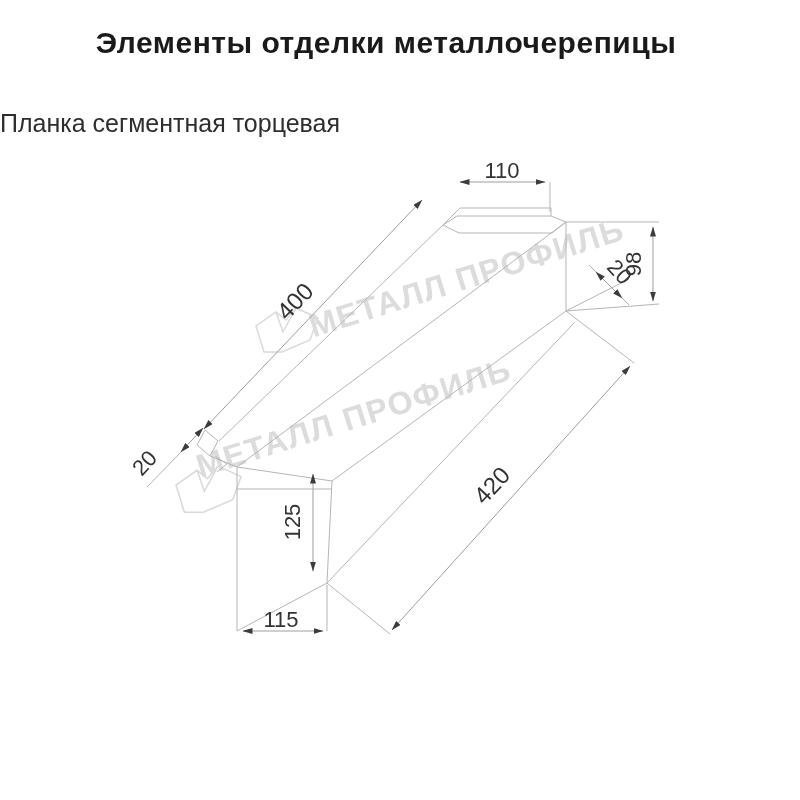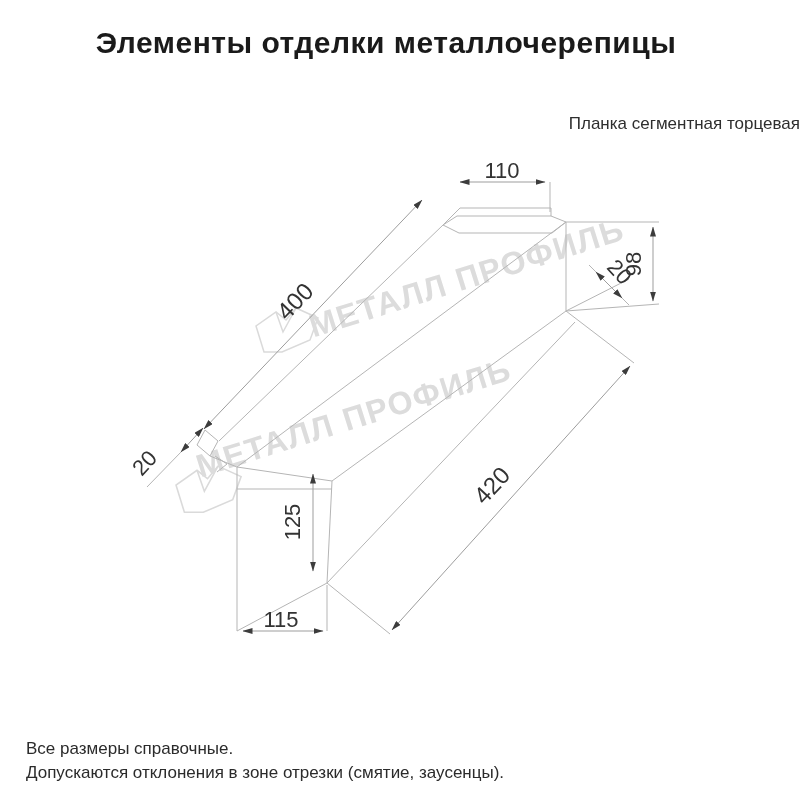--- a/index.html
+++ b/index.html
@@ -5,22 +5,22 @@
   html,body{margin:0;padding:0;background:#ffffff;}
   .page{
     position:relative;width:800px;height:800px;background:#ffffff;overflow:hidden;
     font-family:"Liberation Sans", sans-serif;
   }
   .title{
     position:absolute;top:26px;left:0;width:772px;text-align:center;
     font-size:30px;font-weight:bold;color:#1a1a1a;letter-spacing:.5px;
   }
   .subtitle{
-    position:absolute;top:110px;left:0;width:800px;text-align:right;
-    font-size:17px;font-weight:400;color:#2e2e2e;line-height:27px;
+    position:absolute;top:110px;left:0;width:800px;text-align:left;
+    font-size:25px;font-weight:400;color:#2e2e2e;line-height:27px;
   }
   .drawing{position:absolute;left:0;top:0;}
   .notes{
     position:absolute;left:26px;top:737px;width:700px;
     font-size:17px;color:#2b2b2b;line-height:24px;
   }
   .shape{stroke:#b5b5b5;stroke-width:1;fill:none;}
   .dimline{stroke:#9d9d9d;stroke-width:1;fill:none;}
   .dimtext{fill:#333333;font-family:"Liberation Sans",sans-serif;font-size:22px;}
   .dimtext-big{fill:#333333;font-family:"Liberation Sans",sans-serif;font-size:24px;}
@@ -142,18 +142,14 @@
       <line class="dimline" x1="243" y1="631" x2="323" y2="631" marker-start="url(#arr)" marker-end="url(#arr)"></line>
       <text class="dimtext" x="281" y="627" text-anchor="middle">115</text>
     </g>
 
     <g>
       <line class="dimline" x1="392" y1="630" x2="630" y2="366" marker-start="url(#arr)" marker-end="url(#arr)"></line>
       <text class="dimtext-big" x="0" y="0" text-anchor="middle" transform="translate(498,491) rotate(-47)">420</text>
     </g>
   </svg>
 
-  <div class="notes">
-    <div>Все размеры справочные.</div>
-    <div>Допускаются отклонения в зоне отрезки (смятие, заусенцы).</div>
-  </div>
 
 </div>
 
 </body></html>

